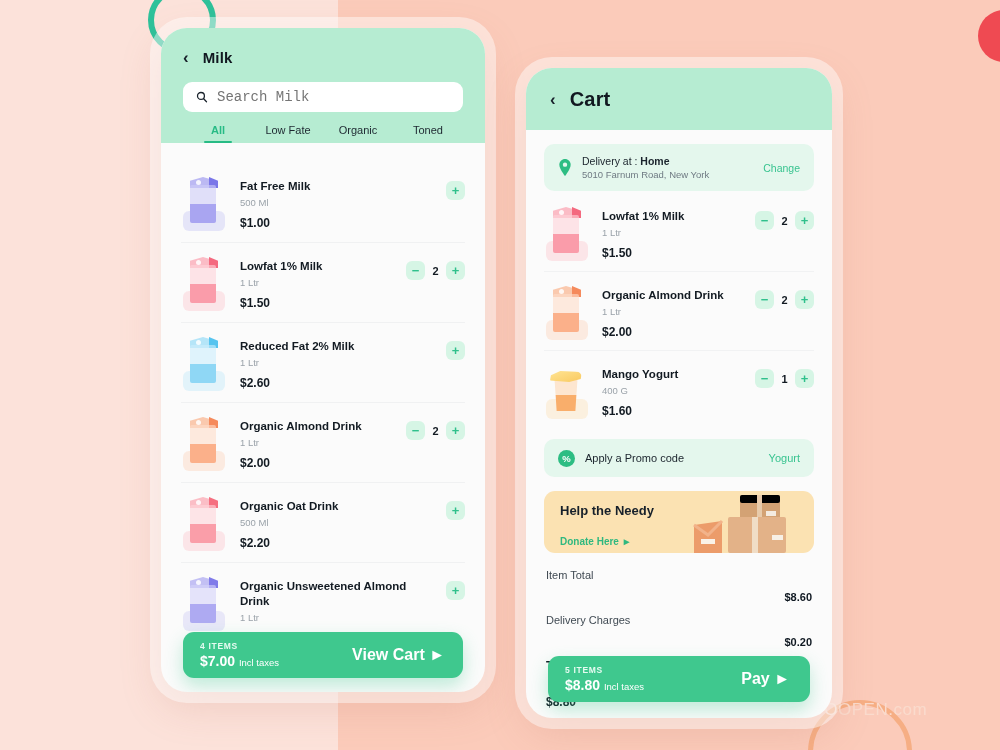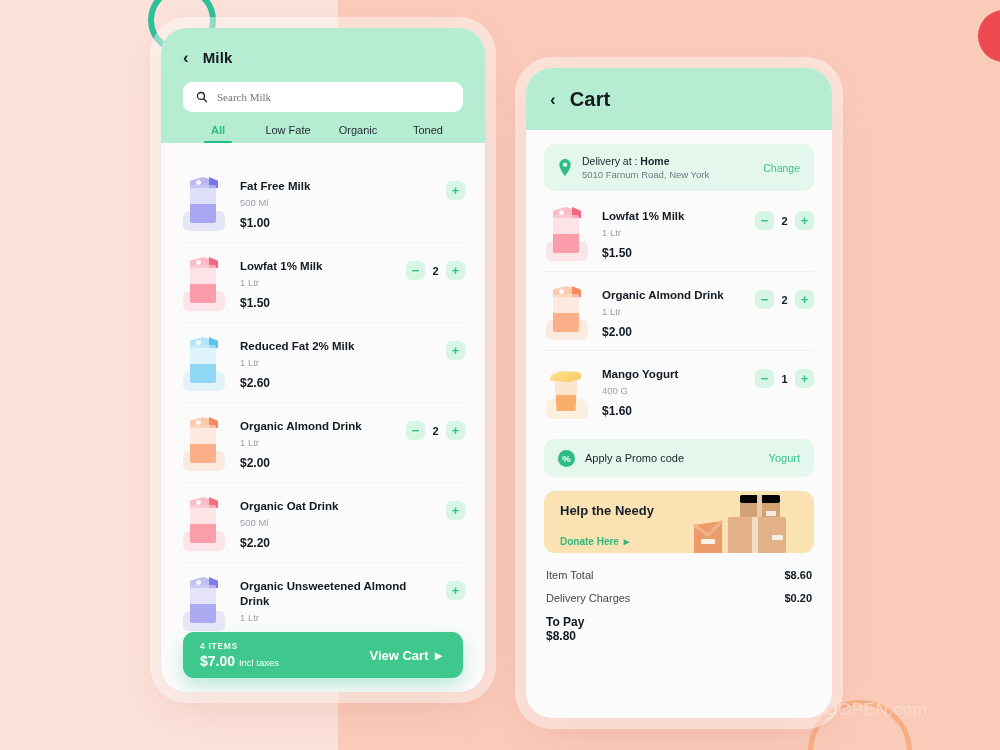--- a/index.html
+++ b/index.html
@@ -45,22 +45,22 @@
   .hdr-row { display: flex; align-items: center; gap: 14px; height: 30px; }
   .back-ico { font-size: 17px; color: #17202a; font-weight: 700; line-height: 1;
               cursor: pointer; }
   .hdr-title { font-size: 15px; font-weight: 700; color: #111820; letter-spacing: .2px; }
   .search-wrap {
     margin-top: 10px; height: 30px; background: #fff; border-radius: 9px;
     display: flex; align-items: center; gap: 9px; padding: 0 13px;
   }
   .search-ico { width: 12px; height: 12px; flex: none; }
   .search-inp {
-    border: 0; outline: 0; font-size: 11px; color: #9aa3ab; width: 100%;
-    font-family: Liberation Serif, serif; background: transparent;
+    border: 0; outline: 0; font-size: 14px; color: #9aa3ab; width: 100%;
+    font-family: Liberation Mono, monospace; background: transparent;
   }
   .tabs { display: flex; margin-top: 12px; }
   .tab {
     flex: 1; text-align: center; font-size: 11px; color: #1d2730;
     padding-bottom: 7px; cursor: pointer; position: relative;
   }
   .tab.active { color: #27bb85; font-weight: 600; }
   .tab.active::after {
     content: ""; position: absolute; left: 50%; transform: translateX(-50%);
     bottom: 0; width: 28px; height: 2.5px; background: #27bb85; border-radius: 2px;
@@ -129,21 +129,21 @@
   .cart-bar {
     position: absolute; left: 22px; right: 22px; bottom: 14px; height: 46px;
     background: #3fc88e; border-radius: 11px;
     display: flex; align-items: center; justify-content: space-between;
     padding: 0 18px 0 17px; box-shadow: 0 8px 18px rgba(63,200,142,.32);
     cursor: pointer;
   }
   .cb-items { font-size: 8.5px; color: #e6fbf1; letter-spacing: .7px; font-weight: 600; }
   .cb-total { font-size: 14px; font-weight: 700; color: #fff; margin-top: 2px; }
   .cb-total span { font-size: 9.5px; font-weight: 400; }
-  .cb-cta { font-size: 13px; font-weight: 700; color: #fff; }
+  .cb-cta { font-size: 16px; font-weight: 700; color: #fff; }
 
   
   .hdr-green2 { background: #b6ecd2; height: 62px; display: flex; align-items: center;
                 padding: 0 24px; gap: 14px; }
   .addr-card {
     margin: 14px 18px 0; background: #e4f7ed; border-radius: 10px;
     display: flex; align-items: center; gap: 10px; padding: 11px 14px;
   }
   .pin-ico { width: 14px; height: 17px; flex: none; }
   .addr-t1 { font-size: 10.5px; color: #1b242d; }
@@ -172,21 +172,21 @@
     position: relative; overflow: hidden; padding: 12px 0 0 16px; cursor: pointer;
   }
   .donate-t { font-size: 13px; font-weight: 700; color: #16202a; }
   .donate-l { font-size: 10px; color: #2fb87f; margin-top: 18px; font-weight: 600; }
   .boxes { position: absolute; right: 8px; bottom: 0; width: 118px; height: 62px; }
 
   .totals { padding: 16px 20px 0; }
   .trow { display: flex; justify-content: space-between; margin-bottom: 11px;
           font-size: 11px; color: #404a53; }
   .trow.strong { font-weight: 700; color: #101922; font-size: 12px; flex-direction: column; }
-  .trow .tval { color: #101922; font-weight: 600; }
+  .trow .tval { color: #101922; font-weight: 600; margin-top: 22px; }
   .trow.strong .tval { font-weight: 700; }
 
   .pay-bar {
     position: absolute; left: 22px; right: 22px; bottom: 16px; height: 46px;
     background: #3fc88e; border-radius: 11px;
     display: flex; align-items: center; justify-content: space-between;
     padding: 0 20px 0 17px; box-shadow: 0 8px 18px rgba(63,200,142,.32);
     cursor: pointer;
   }
 </style>
@@ -503,13 +503,24 @@
     <div class="trow">
       <span>Delivery Charges</span>
       <span class="tval">$0.20</span>
     </div>
     <div class="trow strong">
       <span>To Pay</span>
       <span class="tval">$8.80</span>
     </div>
   </div>
 
+  <div class="pay-bar">
+    <div>
+      <div class="cb-items">5 ITEMS</div>
+      <div class="cb-total"><span style="font-size:14px;font-weight:700">$8.80</span>
+        <span>Incl taxes</span></div>
+    </div>
+    <div class="cb-cta">
+      <span>Pay</span>
+      <span>►</span>
+    </div>
+  </div>
 </div>
 
 </body></html>

